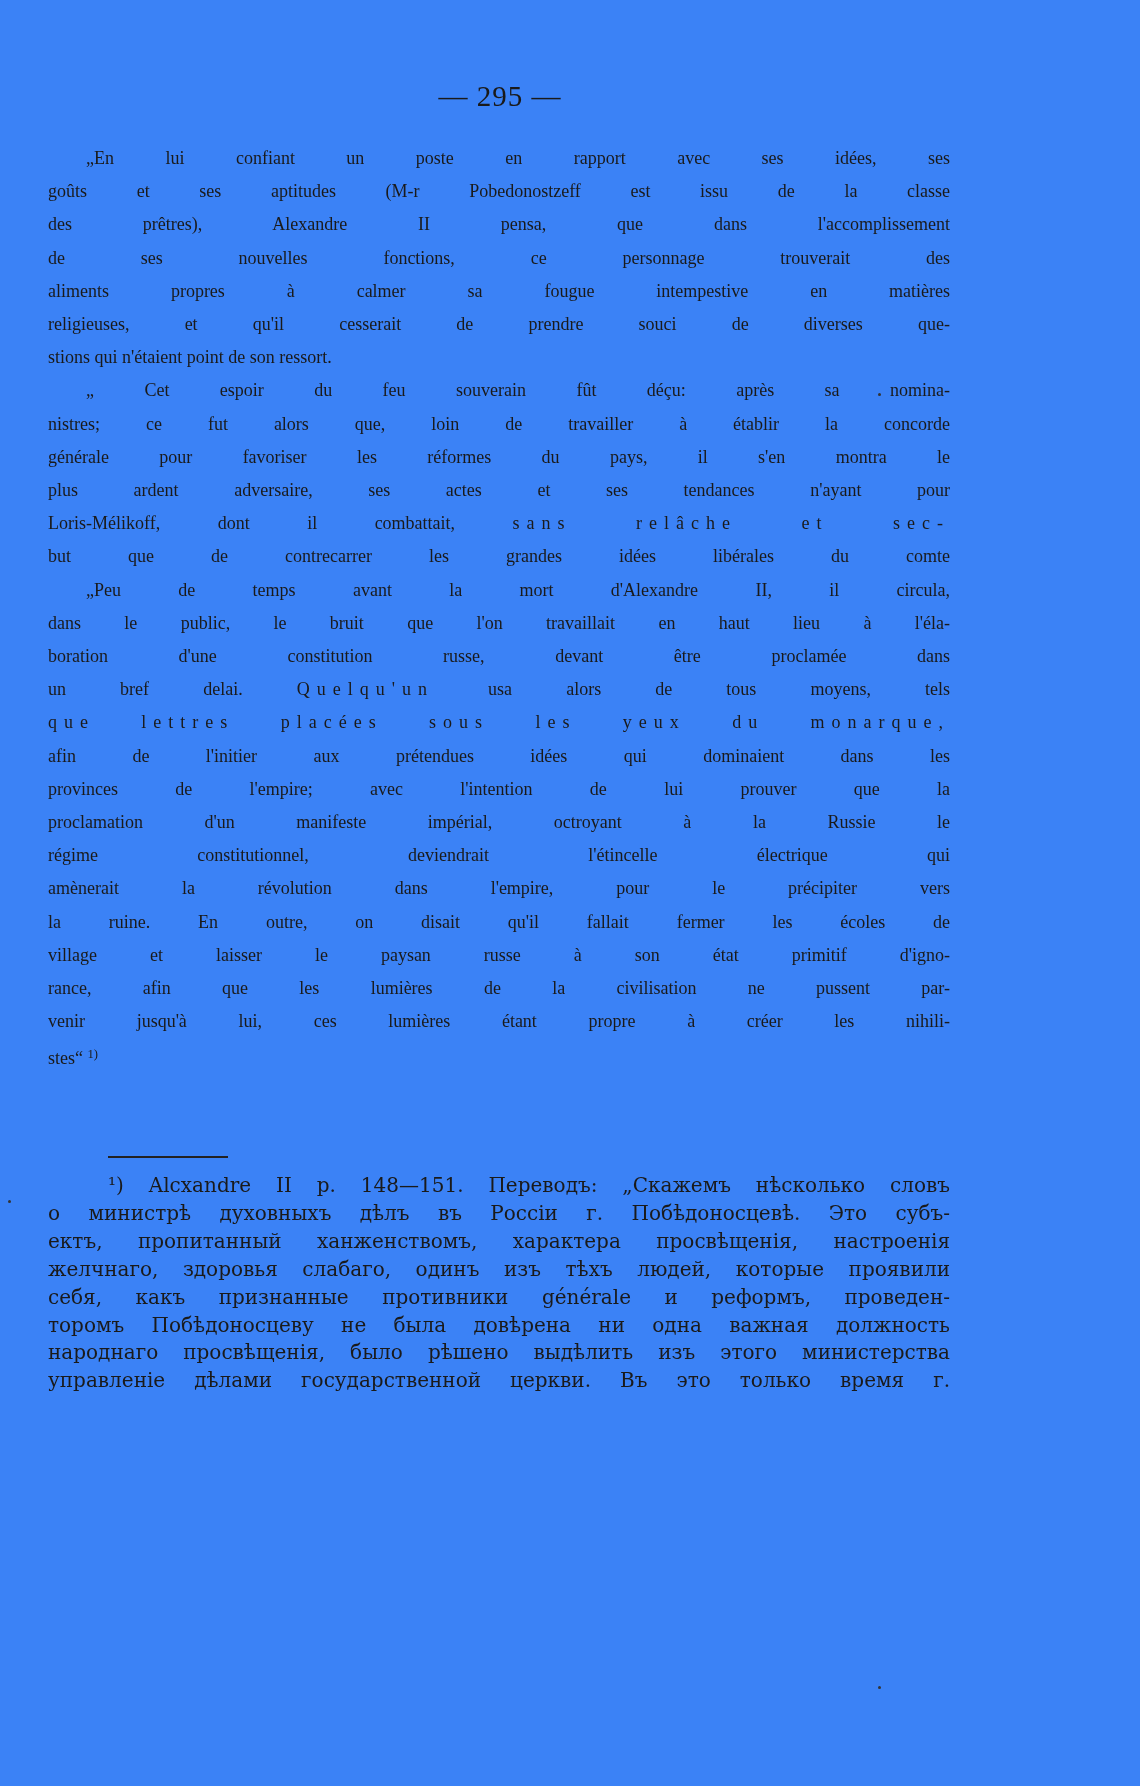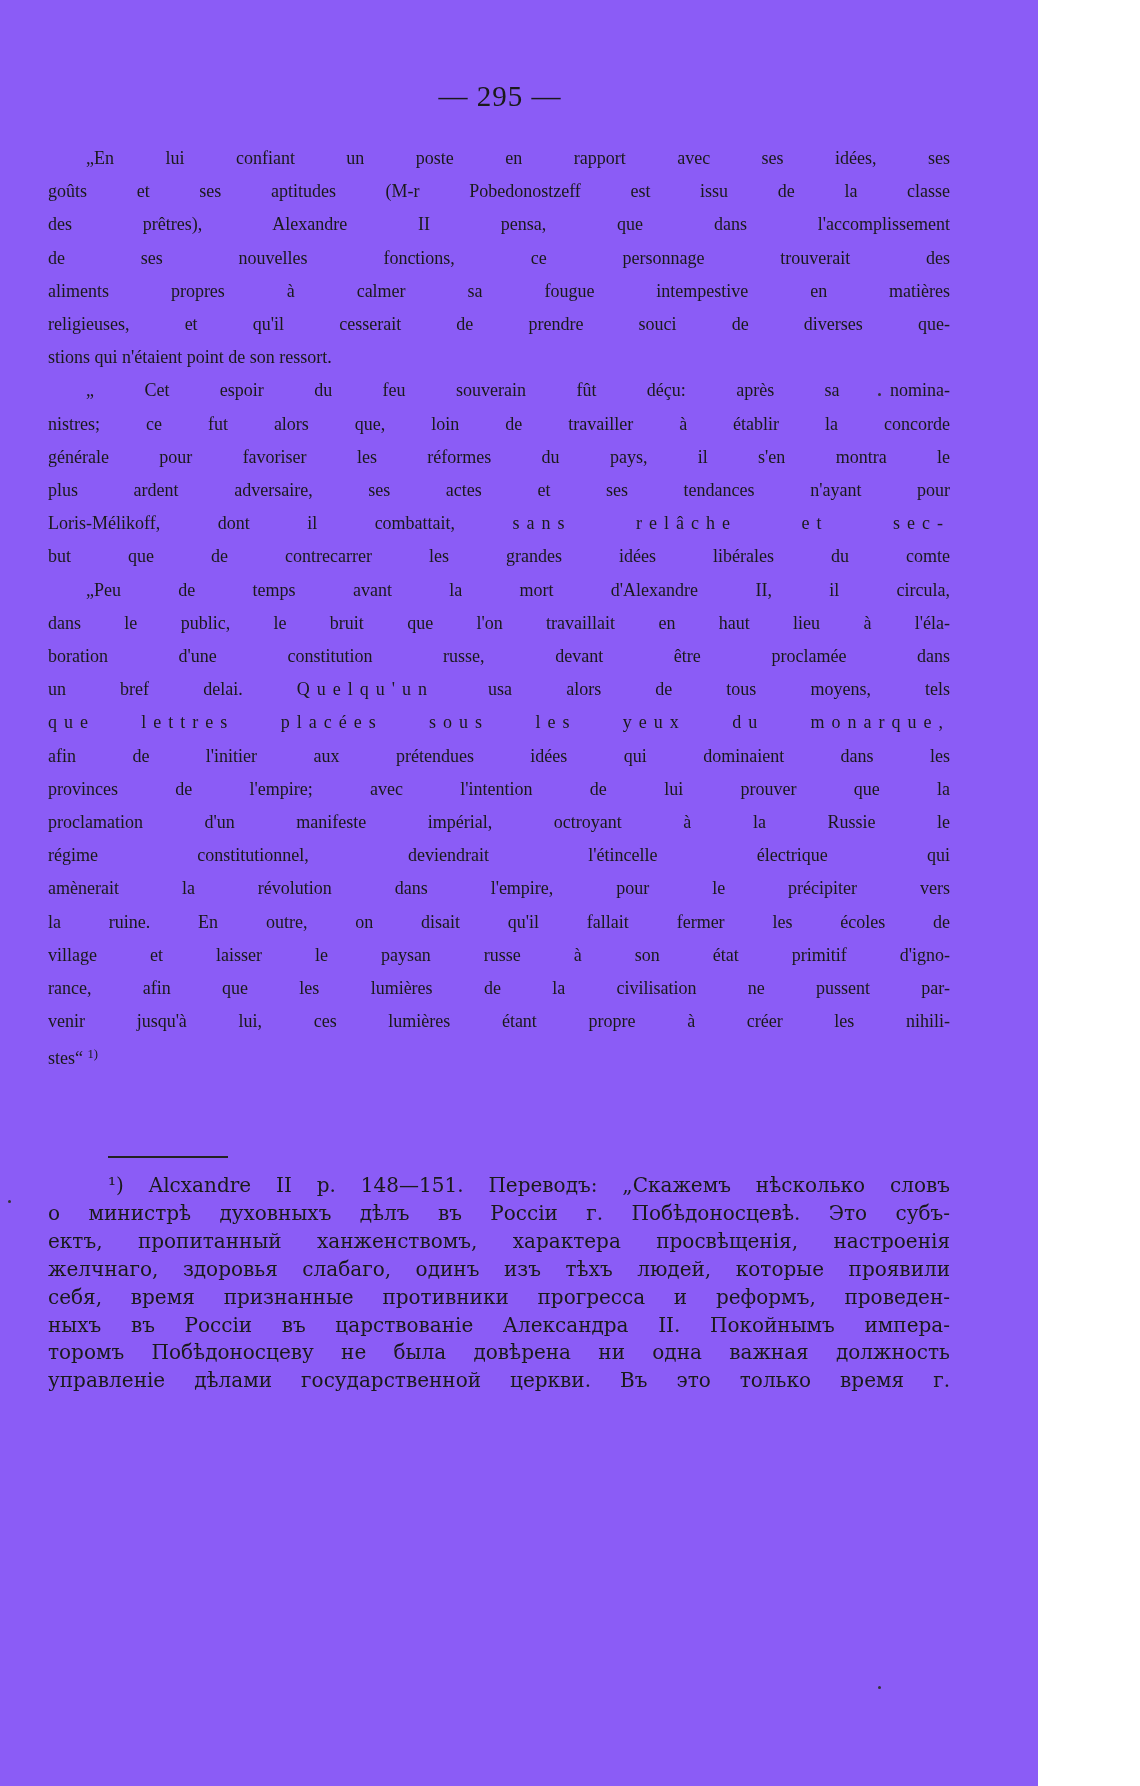--- a/index.html
+++ b/index.html
@@ -10,23 +10,23 @@
     body {
       width: 1140px;
       height: 1786px;
       position: relative;
       overflow: hidden;
       color: #1a1a1a;
     }
     .page {
       position: absolute;
       left: 0; top: 0;
-      width: 1038px;
+      width: 1140px;
       height: 1786px;
-      background: #8b5cf6;
+      background: #3b82f6;
     }
     .page-number {
       position: absolute;
       top: 80px;
       left: 0;
       width: 1000px;
       text-align: center;
       font-family: "Liberation Serif", "DejaVu Serif", serif;
       font-size: 29px;
       letter-spacing: 1px;
@@ -143,22 +143,22 @@
     </div>
   </div>
 
   <div class="footnote-rule"></div>
 
   <div class="footnotes">
     <span class="line indent"><span>¹)</span> <span>Alcxandre II p. 148—151. Переводъ: „Скажемъ нѣсколько словъ</span></span>
     <span class="line">о министрѣ духовныхъ дѣлъ въ Россіи г. Побѣдоносцевѣ. Это субъ-</span>
     <span class="line">ектъ, пропитанный ханженствомъ, характера просвѣщенія, настроенія</span>
     <span class="line">желчнаго, здоровья слабаго, одинъ изъ тѣхъ людей, которые проявили</span>
-    <span class="line">себя, время признанные противники прогресса и реформъ, проведен-</span>
-    <span class="line">ныхъ въ Россіи въ царствованіе Александра II. Покойнымъ импера-</span>
+    <span class="line">себя, какъ признанные противники générale и реформъ, проведен-</span>
     <span class="line">торомъ Побѣдоносцеву не была довѣрена ни одна важная должность</span>
+    <span class="line">народнаго просвѣщенія, было рѣшено выдѣлить изъ этого министерства</span>
     <span class="line">управленіе дѣлами государственной церкви. Въ это только время г.</span>
   </div>
 
   <div class="speck" style="left:878px; top:393px;"></div>
   <div class="speck" style="left:8px; top:1200px;"></div>
   <div class="speck" style="left:878px; top:1686px;"></div>
 </div>
 
 </body></html>

